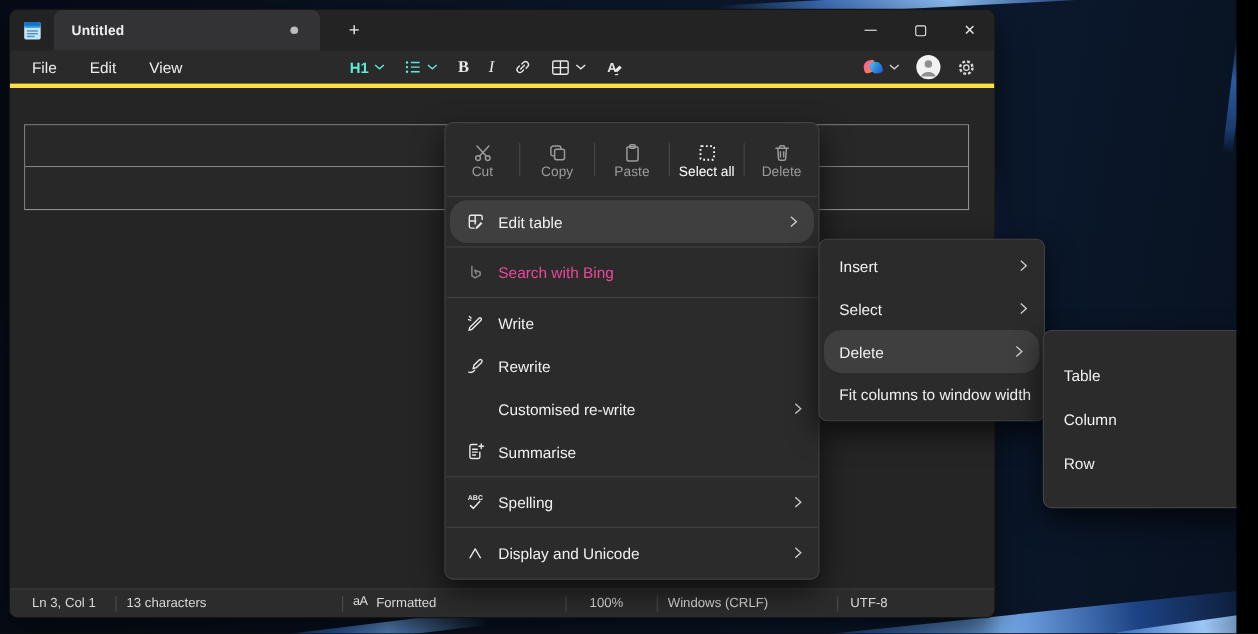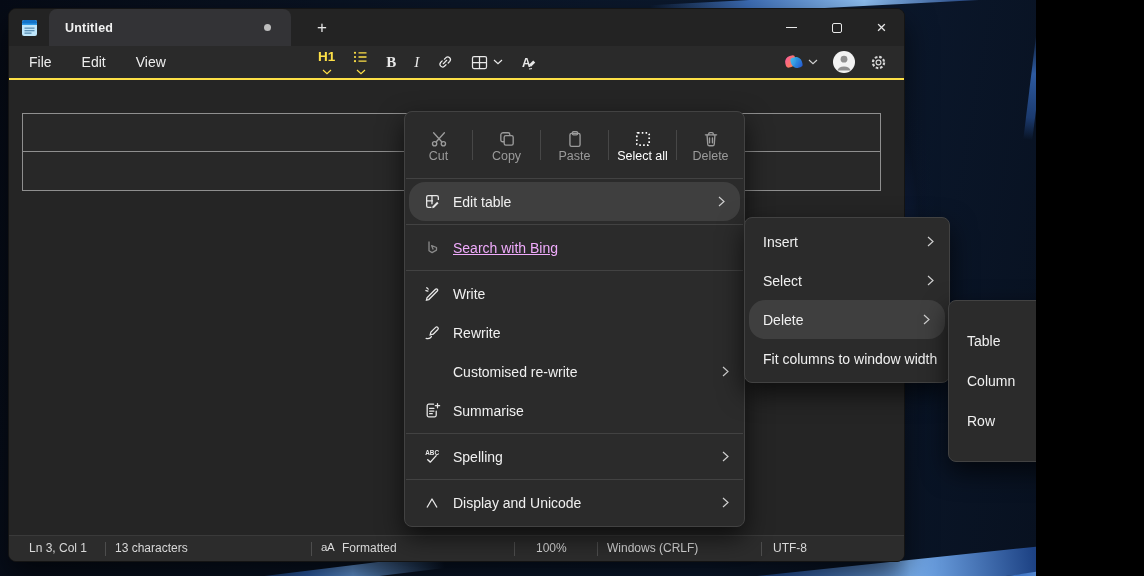--- a/index.html
+++ b/index.html
@@ -1,17 +1,17 @@
 <!DOCTYPE html>
 <html><head>
 <meta charset="utf-8">
 <style>
   * { margin:0; padding:0; box-sizing:border-box; }
   body { background:#000; font-family:"Liberation Sans", sans-serif; }
-  .stage { position:relative; width:1036px; height:576px; overflow:hidden;
+  .stage { position:relative; width:1124px; height:576px; overflow:hidden;
            background:linear-gradient(100deg,#060b16 0%,#0a1526 40%,#0c1a30 70%,#081120 100%); }
 
   
   .streak { position:absolute; pointer-events:none; }
   .streak-top { top:-5px; left:650px; width:390px; height:12px; transform:rotate(-3deg);
     background:linear-gradient(90deg,transparent,#3c6cb4 25%,#8fc0f2 55%,#2c4f8a 80%,transparent); }
   .streak-right { top:30px; right:-3px; width:9px; height:110px; transform:rotate(7deg);
     background:linear-gradient(180deg,transparent,#2d5aa0 40%,#1b3a6e 80%,transparent); }
   .streak-b1 { bottom:-6px; left:215px; width:230px; height:14px; transform:rotate(-7deg);
     background:linear-gradient(90deg,transparent,#2f62b0 40%,#6ba3e8 60%,transparent); }
@@ -35,25 +35,25 @@
   .tab-dot { position:absolute; right:20px; top:15px; width:7px; height:7px; border-radius:50%; background:#bdbdbd; }
   .newtab { margin-left:16px; width:30px; height:26px; display:flex; align-items:center; justify-content:center;
             color:#e6e6e6; font-size:17px; font-weight:300; border-radius:4px; }
   .wc-group { position:absolute; right:0; top:0; height:37px; display:flex; }
   .wc { width:45px; height:37px; display:flex; align-items:center; justify-content:center; color:#e9e9e9; }
   .wc-min-glyph { width:11px; height:1px; background:#e9e9e9; }
   .wc-max-glyph { width:10px; height:10px; border:1px solid #e9e9e9; border-radius:2px; }
   .wc-close-glyph { font-size:17px; font-weight:300; line-height:1; }
 
   .toolbar { position:relative; height:34px; background:#2a2a2a; display:flex; align-items:center;
-             border-bottom:2px solid #fde047; }
+             border-bottom:4px solid #fde047; }
   .menu-word { font-size:14px; color:#ededed; padding:4px 10px; margin-left:10px; border-radius:4px; }
   .fmt-group { position:absolute; left:300px; display:flex; align-items:center; }
   .fmt-btn { display:flex; align-items:center; gap:5px; padding:4px 9px; color:#e8e8e8; border-radius:4px; }
-  .fmt-btn.disabled { color:#fde047;flex-direction:column; }
+  .fmt-btn.disabled { color:#5eead4; }
   .fmt-h1 { font-size:13.5px; font-weight:600; }
   .fmt-b { font-size:15px; font-weight:800; font-family:"Liberation Serif",serif; }
   .fmt-i { font-size:15px; font-style:italic; font-family:"Liberation Serif",serif; }
   .right-group { position:absolute; right:10px; display:flex; align-items:center; gap:8px; }
   .tool-icon { display:flex; align-items:center; gap:5px; padding:4px 7px; color:#e3e3e3; }
   .avatar { width:22px; height:22px; border-radius:50%; background:#f2f2f2;
             display:flex; align-items:flex-end; justify-content:center; overflow:hidden; }
 
   .doc { position:absolute; top:72px; left:0; right:0; bottom:26px; background:#252525; }
   .doc-table { position:absolute; left:13px; top:32px; width:859px; border:1.5px solid #8f8f8f; }
@@ -74,21 +74,21 @@
   .action { flex:1; display:flex; flex-direction:column; align-items:center; gap:1px;
             color:#fff; padding-top:2px; }
   .action.disabled { color:#9b9b9b; }
   .action-label { font-size:12.5px; }
   .adiv { width:1px; height:30px; background:#474747; }
   .mi { position:relative; height:39px; display:flex; align-items:center; padding-left:17px; }
   .mi.hl { background:#3f3f3f; border-radius:16px; margin:0 4px; padding-left:13px; }
   .mic { width:20px; margin-right:11px; display:flex; align-items:center; justify-content:center; color:#e8e8e8; }
   .mi.disabled .mic, .mi.disabled .mil { color:#8a8a8a; }
   .mil { font-size:14px; color:#f0f0f0; }
-  .mi.disabled .mil { color:#f0abfc;text-decoration:underline; }
+  .mi.disabled .mil { color:#ec4899; }
   .chev-r { position:absolute; right:15px; top:14px; }
   .msep { height:1px; background:#424242; margin:3px 1px; }
 
   .sub1 { left:744px; top:217px; width:206px; padding:4px 0; z-index:11; }
   .sub1 .mi { padding-left:18px; }
   .sub1 .mi.hl { padding-left:14px; }
   .sub2 { left:948px; top:300px; width:187px; padding:20px 0; z-index:12; }
   .sub2 .mi { height:40px; padding-left:18px; }
 </style>
 </head>

